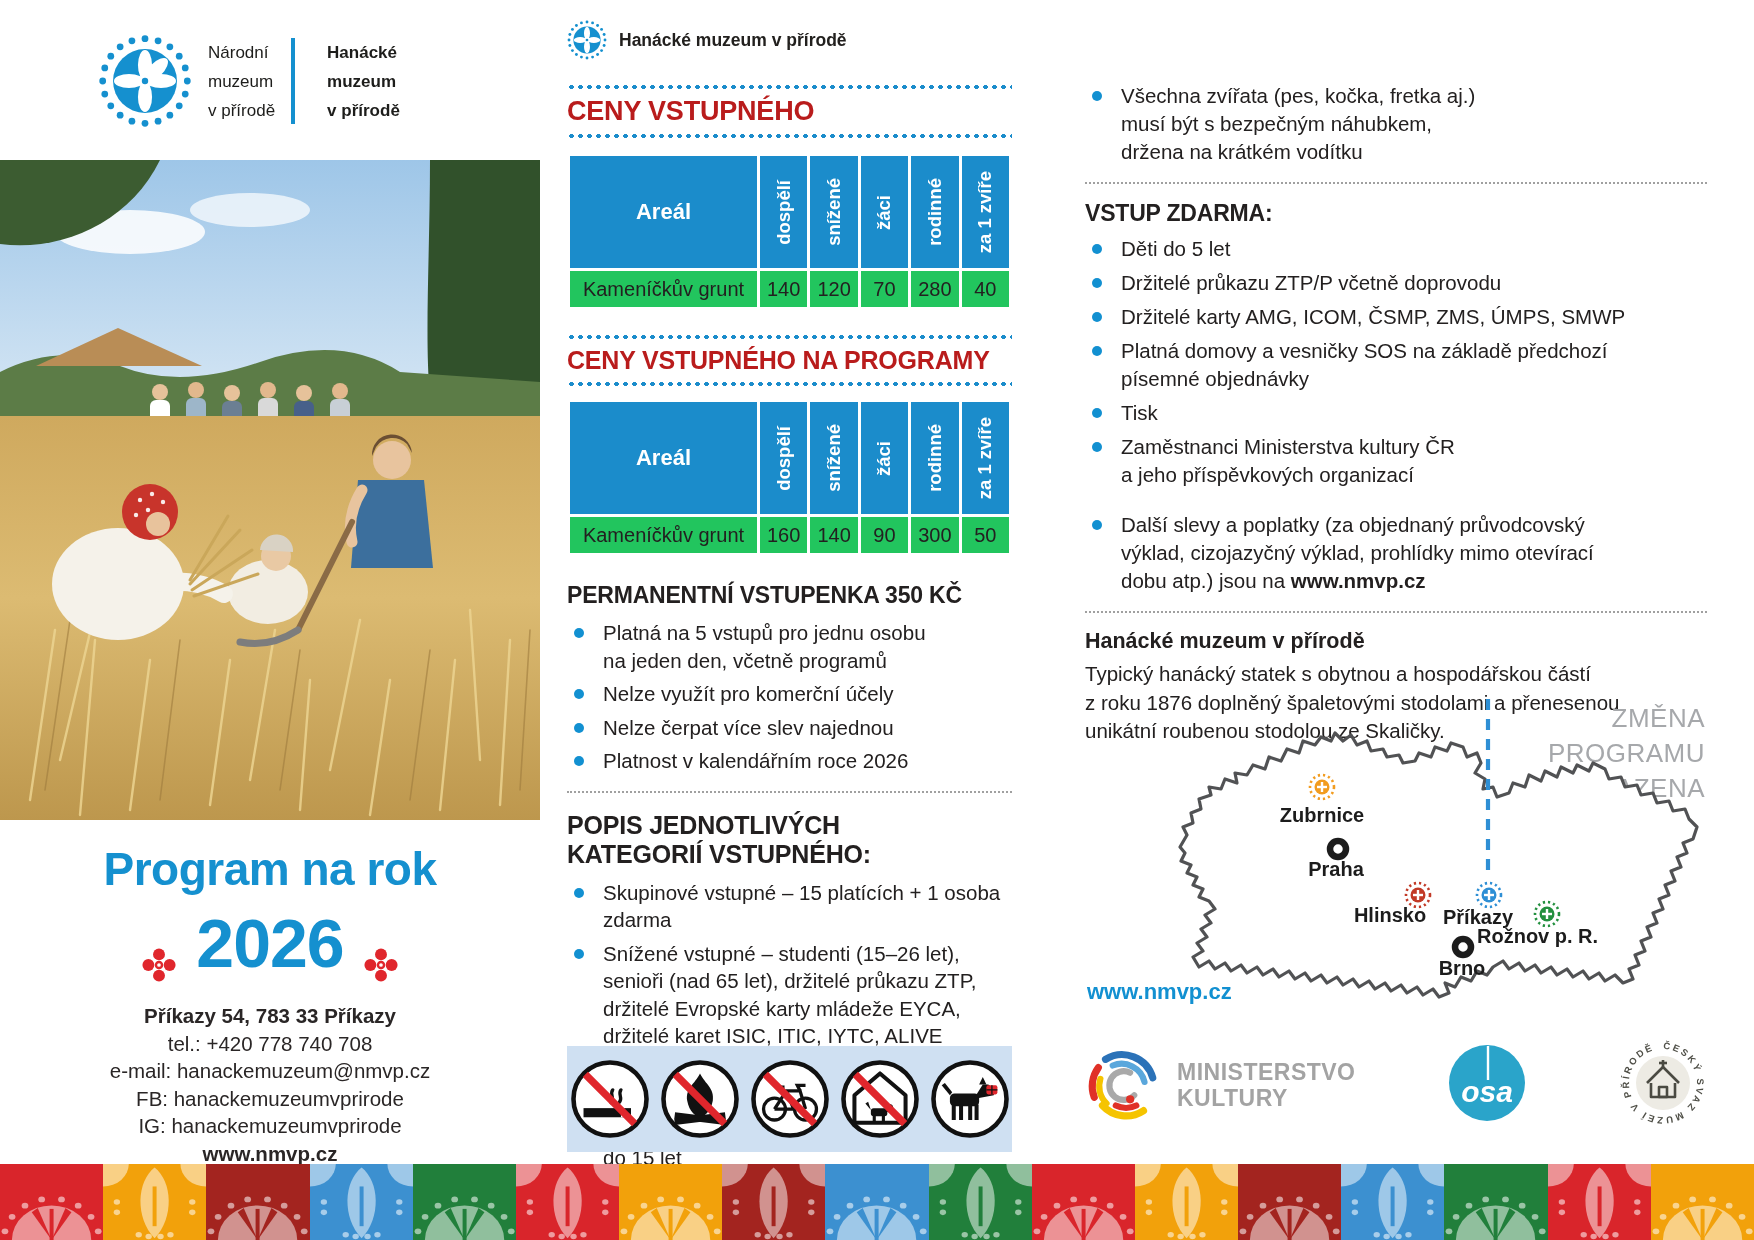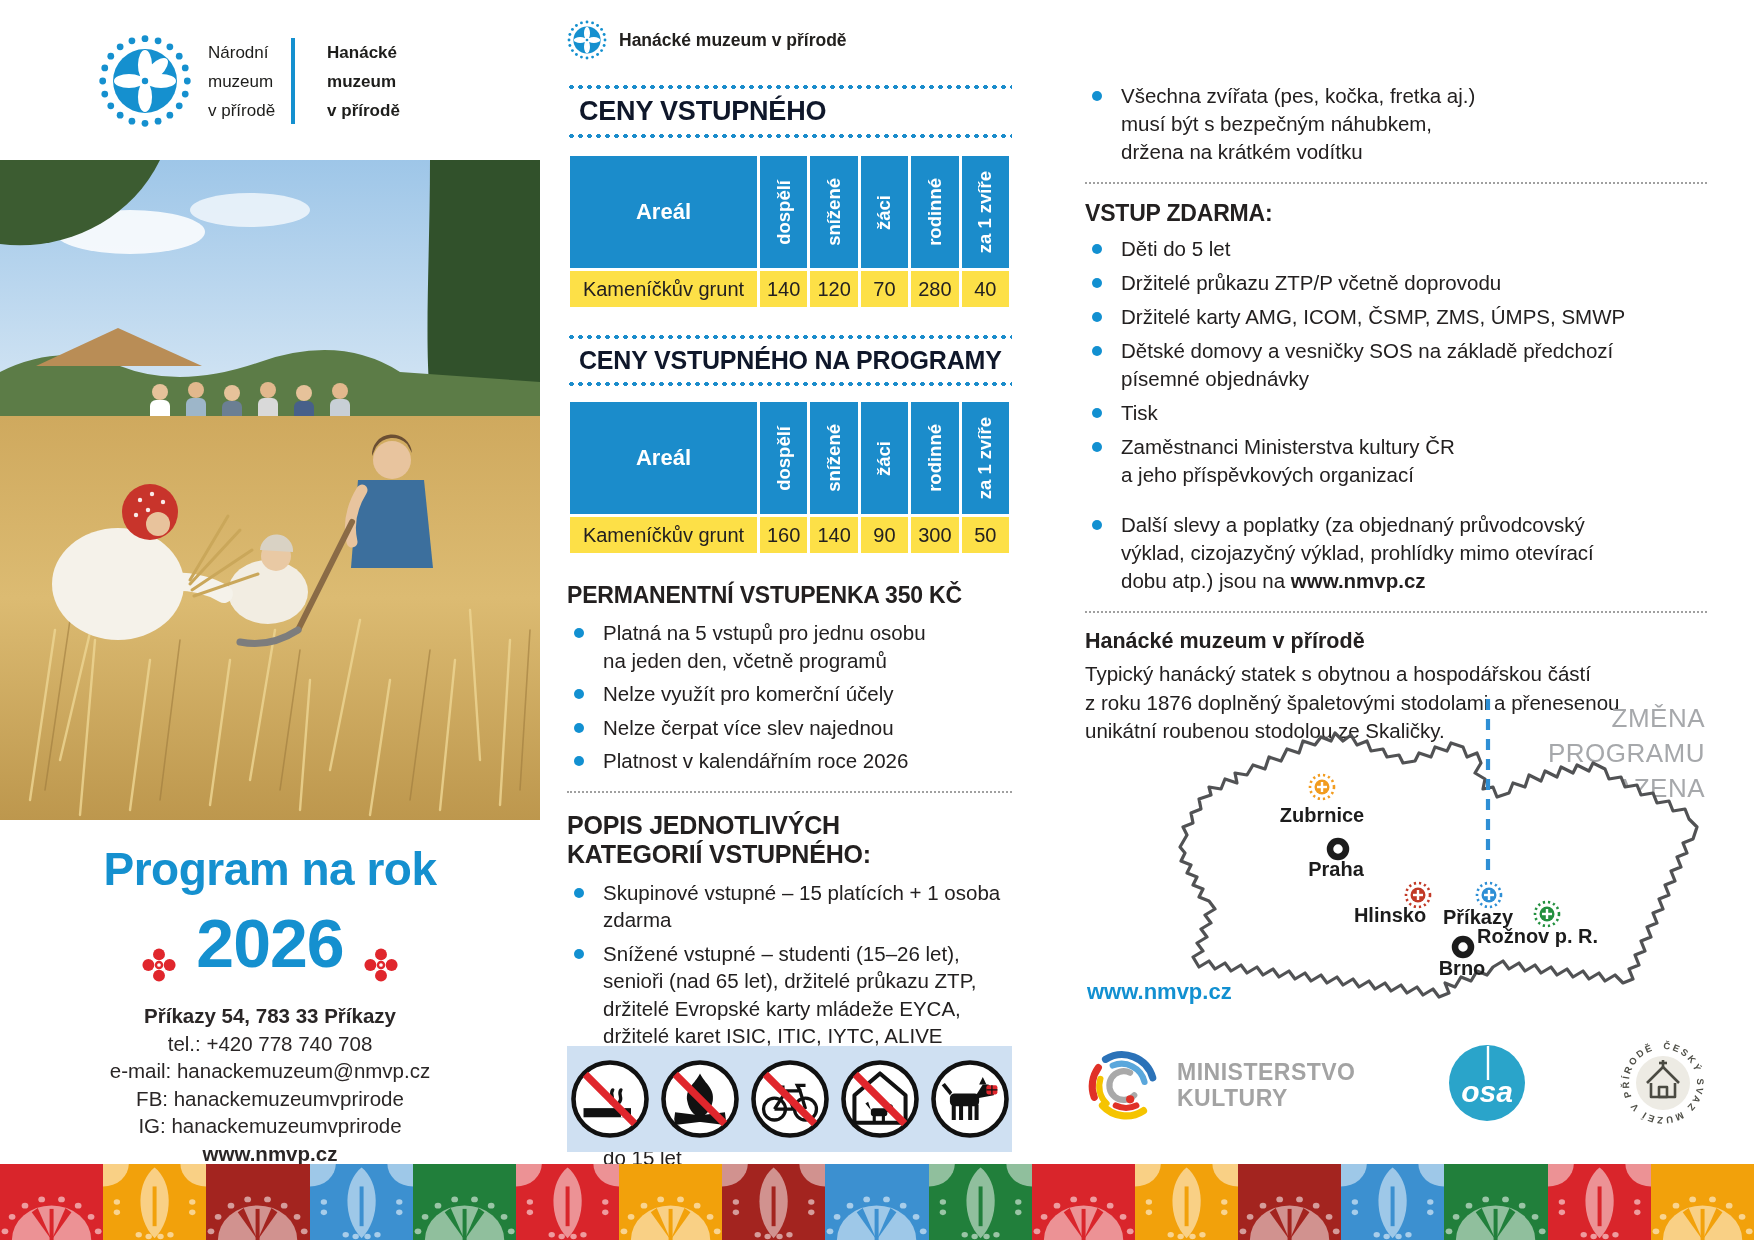--- a/index.html
+++ b/index.html
@@ -29,29 +29,29 @@
   .contact div:last-child{font-weight:700;}
 
   
   .mini-head{position:absolute;left:567px;top:20px;display:flex;align-items:center;gap:12px;}
   .mini-head svg{width:40px;height:40px;}
   .mini-head span{font-size:17.5px;font-weight:600;color:#22201e;}
 
   .mid{position:absolute;left:567px;top:84px;width:445px;}
   .dotline{height:6px;margin:0;background-image:radial-gradient(circle,#1b8ccb 2.1px,transparent 2.5px);
            background-size:9px 6px;background-position:left center;background-repeat:repeat-x;}
-  .h-blue{color:#0f172a;font-weight:700;font-size:27px;letter-spacing:-.2px;margin:6px 12px;white-space:nowrap;}
+  .h-blue{color:#b91c1c;font-weight:700;font-size:27px;letter-spacing:-.2px;margin:6px 0;white-space:nowrap;}
   .h-blue.small{font-size:25px;}
   .h-dark{font-weight:700;font-size:23px;letter-spacing:-.2px;color:#232020;margin:26px 0 10px;}
   table.price{border-collapse:collapse;width:445px;margin-top:14px;table-layout:fixed;}
   table.price th,table.price td{border:3px solid #fff;padding:0;}
   table.price th{background:#1b8ccb;color:#fff;height:112px;vertical-align:middle;}
   th.area-h{font-size:22px;font-weight:700;text-align:center;}
   .vert{writing-mode:vertical-rl;transform:rotate(180deg);margin:0 auto;font-size:18.5px;font-weight:700;white-space:nowrap;}
-  table.price td{background:#fde047;height:36px;font-size:20px;text-align:center;}
+  table.price td{background:#22c55e;height:36px;font-size:20px;text-align:center;}
   td.area-c{text-align:left;padding-left:12px;font-size:20.5px;}
 
   ul.blt{list-style:none;margin:8px 0 0;padding:0;}
   ul.blt li{position:relative;padding-left:36px;font-size:20.5px;line-height:27.5px;
             margin-bottom:6px;white-space:pre-line;}
   ul.blt li::before{content:"";position:absolute;left:7px;top:9px;width:10px;height:10px;
             border-radius:50%;background:#1290d1;}
   .graydot{border-top:2px dotted #a0a0a0;height:0;margin:16px 0 2px;}
 
   .icon-box{position:absolute;left:567px;top:1046px;width:445px;height:106px;background:#cfe0f2;
@@ -480,21 +480,21 @@
 držena na krátkém vodítku</li>
     </ul>
 
     <div class="graydot"></div>
 
     <div class="h-dark">VSTUP ZDARMA:</div>
     <ul class="blt">
       <li>Děti do 5 let</li>
       <li>Držitelé průkazu ZTP/P včetně doprovodu</li>
       <li>Držitelé karty AMG, ICOM, ČSMP, ZMS, ÚMPS, SMWP</li>
-      <li>Dětské domovy a vesničky SOS na základě předchozí
+      <li>Platná domovy a vesničky SOS na základě předchozí
 písemné objednávky</li>
       <li>Tisk</li>
       <li>Zaměstnanci Ministerstva kultury ČR
 a jeho příspěvkových organizací</li>
       <li class="spaced"><span>Další slevy a poplatky (za objednaný průvodcovský
 výklad, cizojazyčný výklad, prohlídky mimo otevírací
 dobu atp.) jsou na </span><span class="note-link">www.nmvp.cz</span></li>
     </ul>
 
     <div class="graydot"></div>

